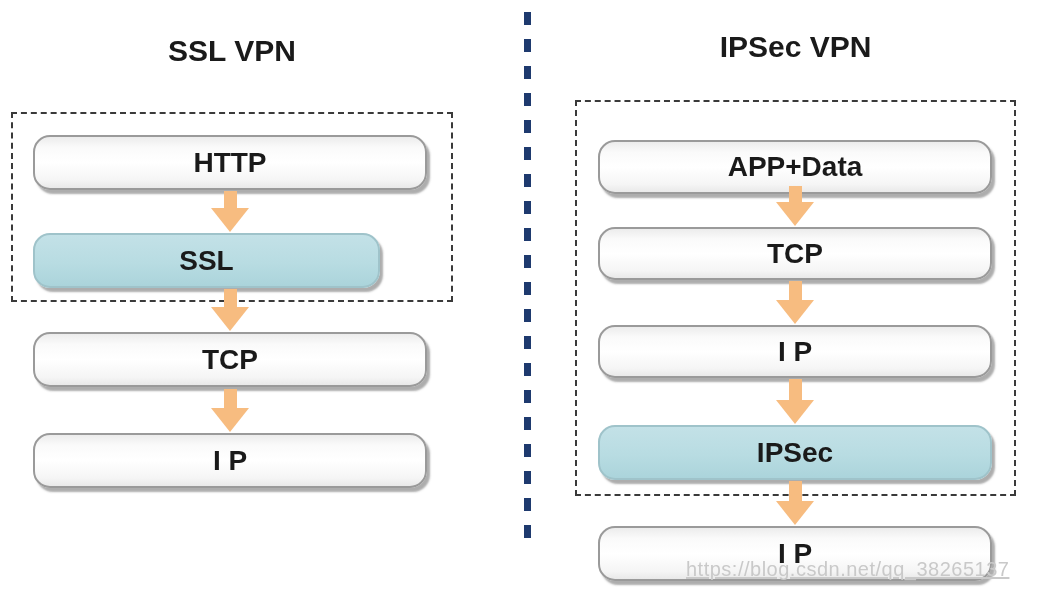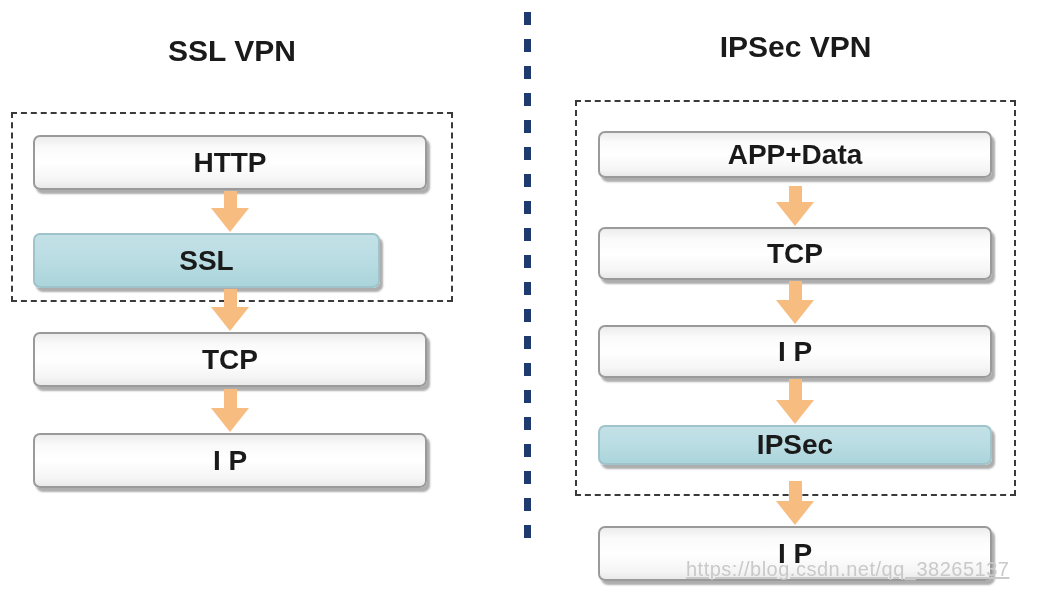--- a/index.html
+++ b/index.html
@@ -30,21 +30,21 @@
       var(--divider) 0px,var(--divider) 13px,transparent 13px,transparent 27px);
   }
   .dashed-group{
     position:absolute;border:2px dashed var(--dash-border);z-index:1;
     background:transparent;
   }
   .left-group{left:11px;top:112px;width:442px;height:190px;}
   .right-group{left:575px;top:100px;width:441px;height:396px;}
   .layer-box{
     position:absolute;z-index:2;
-    border:2px solid var(--box-border);border-radius:7px;
+    border:2px solid var(--box-border);border-radius:17px;
     background:linear-gradient(180deg,#ececec 0%,#fafafa 20%,#ffffff 50%,#f5f5f5 85%,#e9e9e9 100%);
     box-shadow:3px 4px 2px rgba(105,105,105,0.55);
     display:flex;align-items:center;justify-content:center;
   }
   .layer-box.highlight{
     background:linear-gradient(180deg,#c3e1e7 0%,var(--highlight-fill) 55%,#abd4db 100%);
     border-color:#9fc3ca;
   }
   .layer-label{
     font-weight:bold;font-size:28px;color:var(--label-text);white-space:pre;
@@ -97,42 +97,42 @@
     <span class="layer-label">TCP</span>
   </div>
   <div class="arrow" style="left:211px;top:389px;height:43px">
     <div class="stem"></div>
       <div class="head"></div>
   </div>
   <div class="layer-box" style="left:33px;top:433px;width:394px;height:55px">
     <span class="layer-label">I P</span>
   </div>
 
-  <div class="layer-box" style="left:598px;top:131px;width:394px;height:47px">
+  <div class="layer-box" style="left:598px;top:140px;width:394px;height:54px">
     <span class="layer-label">APP+Data</span>
   </div>
   <div class="arrow" style="left:776px;top:186px;height:40px">
     <div class="stem"></div>
       <div class="head"></div>
   </div>
   <div class="layer-box" style="left:598px;top:227px;width:394px;height:53px">
     <span class="layer-label">TCP</span>
   </div>
   <div class="arrow" style="left:776px;top:281px;height:43px">
     <div class="stem"></div>
       <div class="head"></div>
   </div>
   <div class="layer-box" style="left:598px;top:325px;width:394px;height:53px">
     <span class="layer-label">I P</span>
   </div>
   <div class="arrow" style="left:776px;top:379px;height:45px">
     <div class="stem"></div>
       <div class="head"></div>
   </div>
-  <div class="layer-box highlight" style="left:598px;top:425px;width:394px;height:40px">
+  <div class="layer-box highlight" style="left:598px;top:425px;width:394px;height:55px">
     <span class="layer-label">IPSec</span>
   </div>
   <div class="arrow" style="left:776px;top:481px;height:44px">
     <div class="stem"></div>
       <div class="head"></div>
   </div>
   <div class="layer-box" style="left:598px;top:526px;width:394px;height:55px">
     <span class="layer-label">I P</span>
   </div>
 

